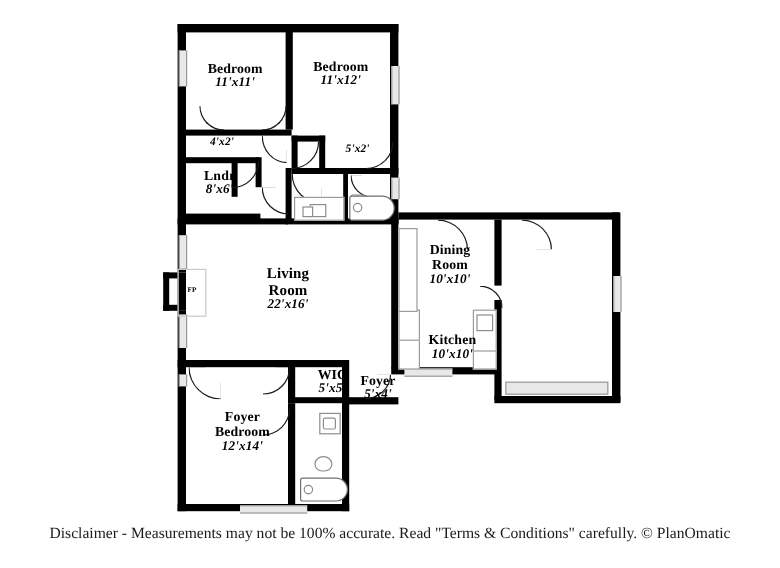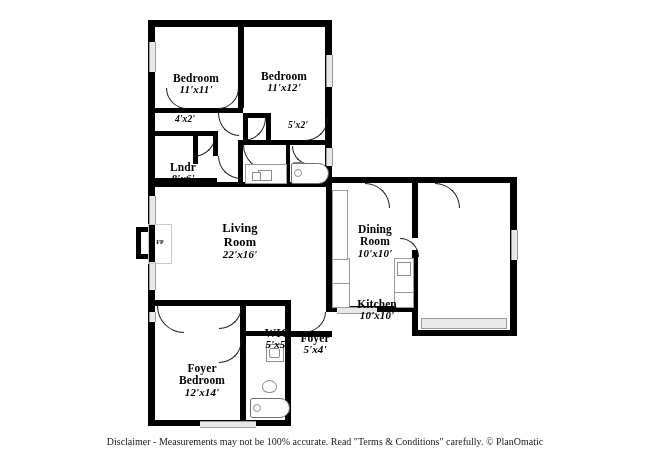--- a/index.html
+++ b/index.html
@@ -22,29 +22,29 @@
 
   
   .fx{position:absolute;border:1px solid #8d8d8d;background:#fff;}
   .counter{position:absolute;border:1px solid #9b9b9b;background:#fff;}
   .tub{position:absolute;border:1.2px solid #6f6f6f;background:#fff;border-radius:3px 16px 16px 3px;}
 
   
   .lbl{position:absolute;text-align:center;font-weight:bold;line-height:1.08;
        letter-spacing:.1px;white-space:nowrap;}
   .lbl-lg{font-size:12.5px;}
-  .lbl-md{font-size:11.5px;margin-top:20px;}
+  .lbl-md{font-size:11.5px;}
   .lbl-sm{font-size:10px;}
   .lbl-fp{font-size:6px;font-weight:bold;}
   .dim{display:block;font-size:11px;font-weight:bold;font-style:italic;}
   .dim-sm{display:block;font-size:9.5px;font-weight:bold;font-style:italic;}
   .inl{font-style:italic;font-weight:bold;}
 
   #disclaimer{position:absolute;left:0;top:436px;width:650px;text-align:center;
-       font-size:10px;font-family:"Liberation Serif", serif;color:#1a1a1a;}
+       font-size:13px;font-family:"Liberation Serif", serif;color:#1a1a1a;}
 </style>
 </head>
 <body>
 
 <div id="plan">
 
   <div class="wall" style="left:148px;top:20px;width:184px;height:7px;"></div>
 
   <div class="wall" style="left:148px;top:20px;width:7px;height:166px;"></div>
 

